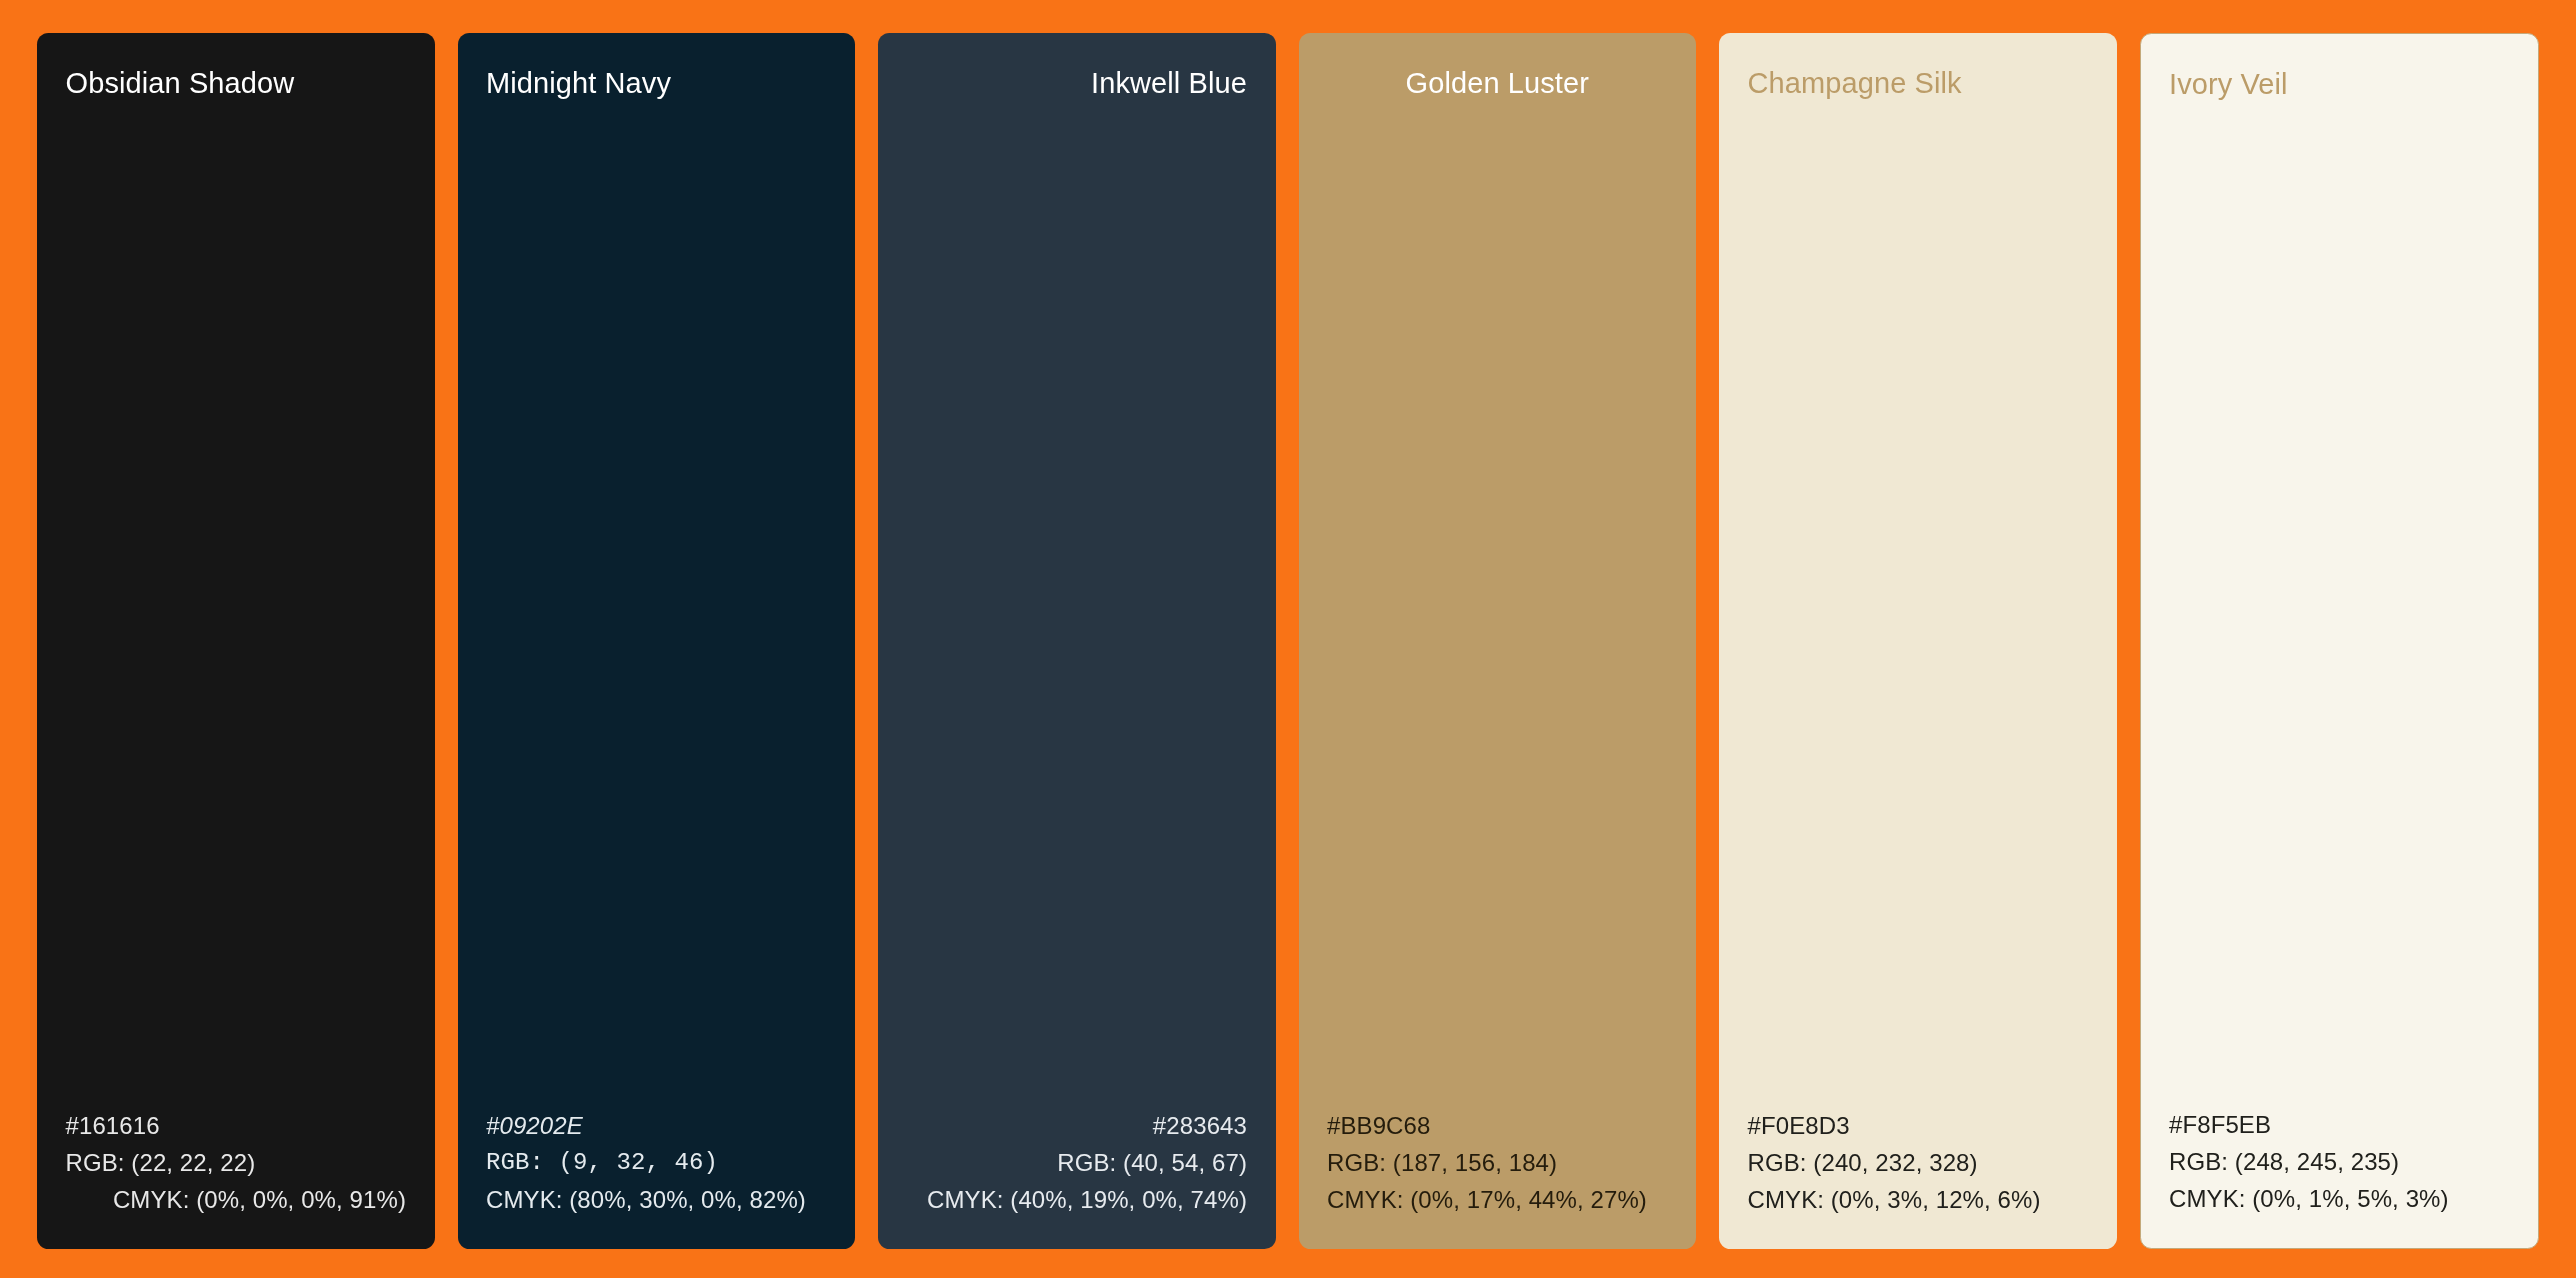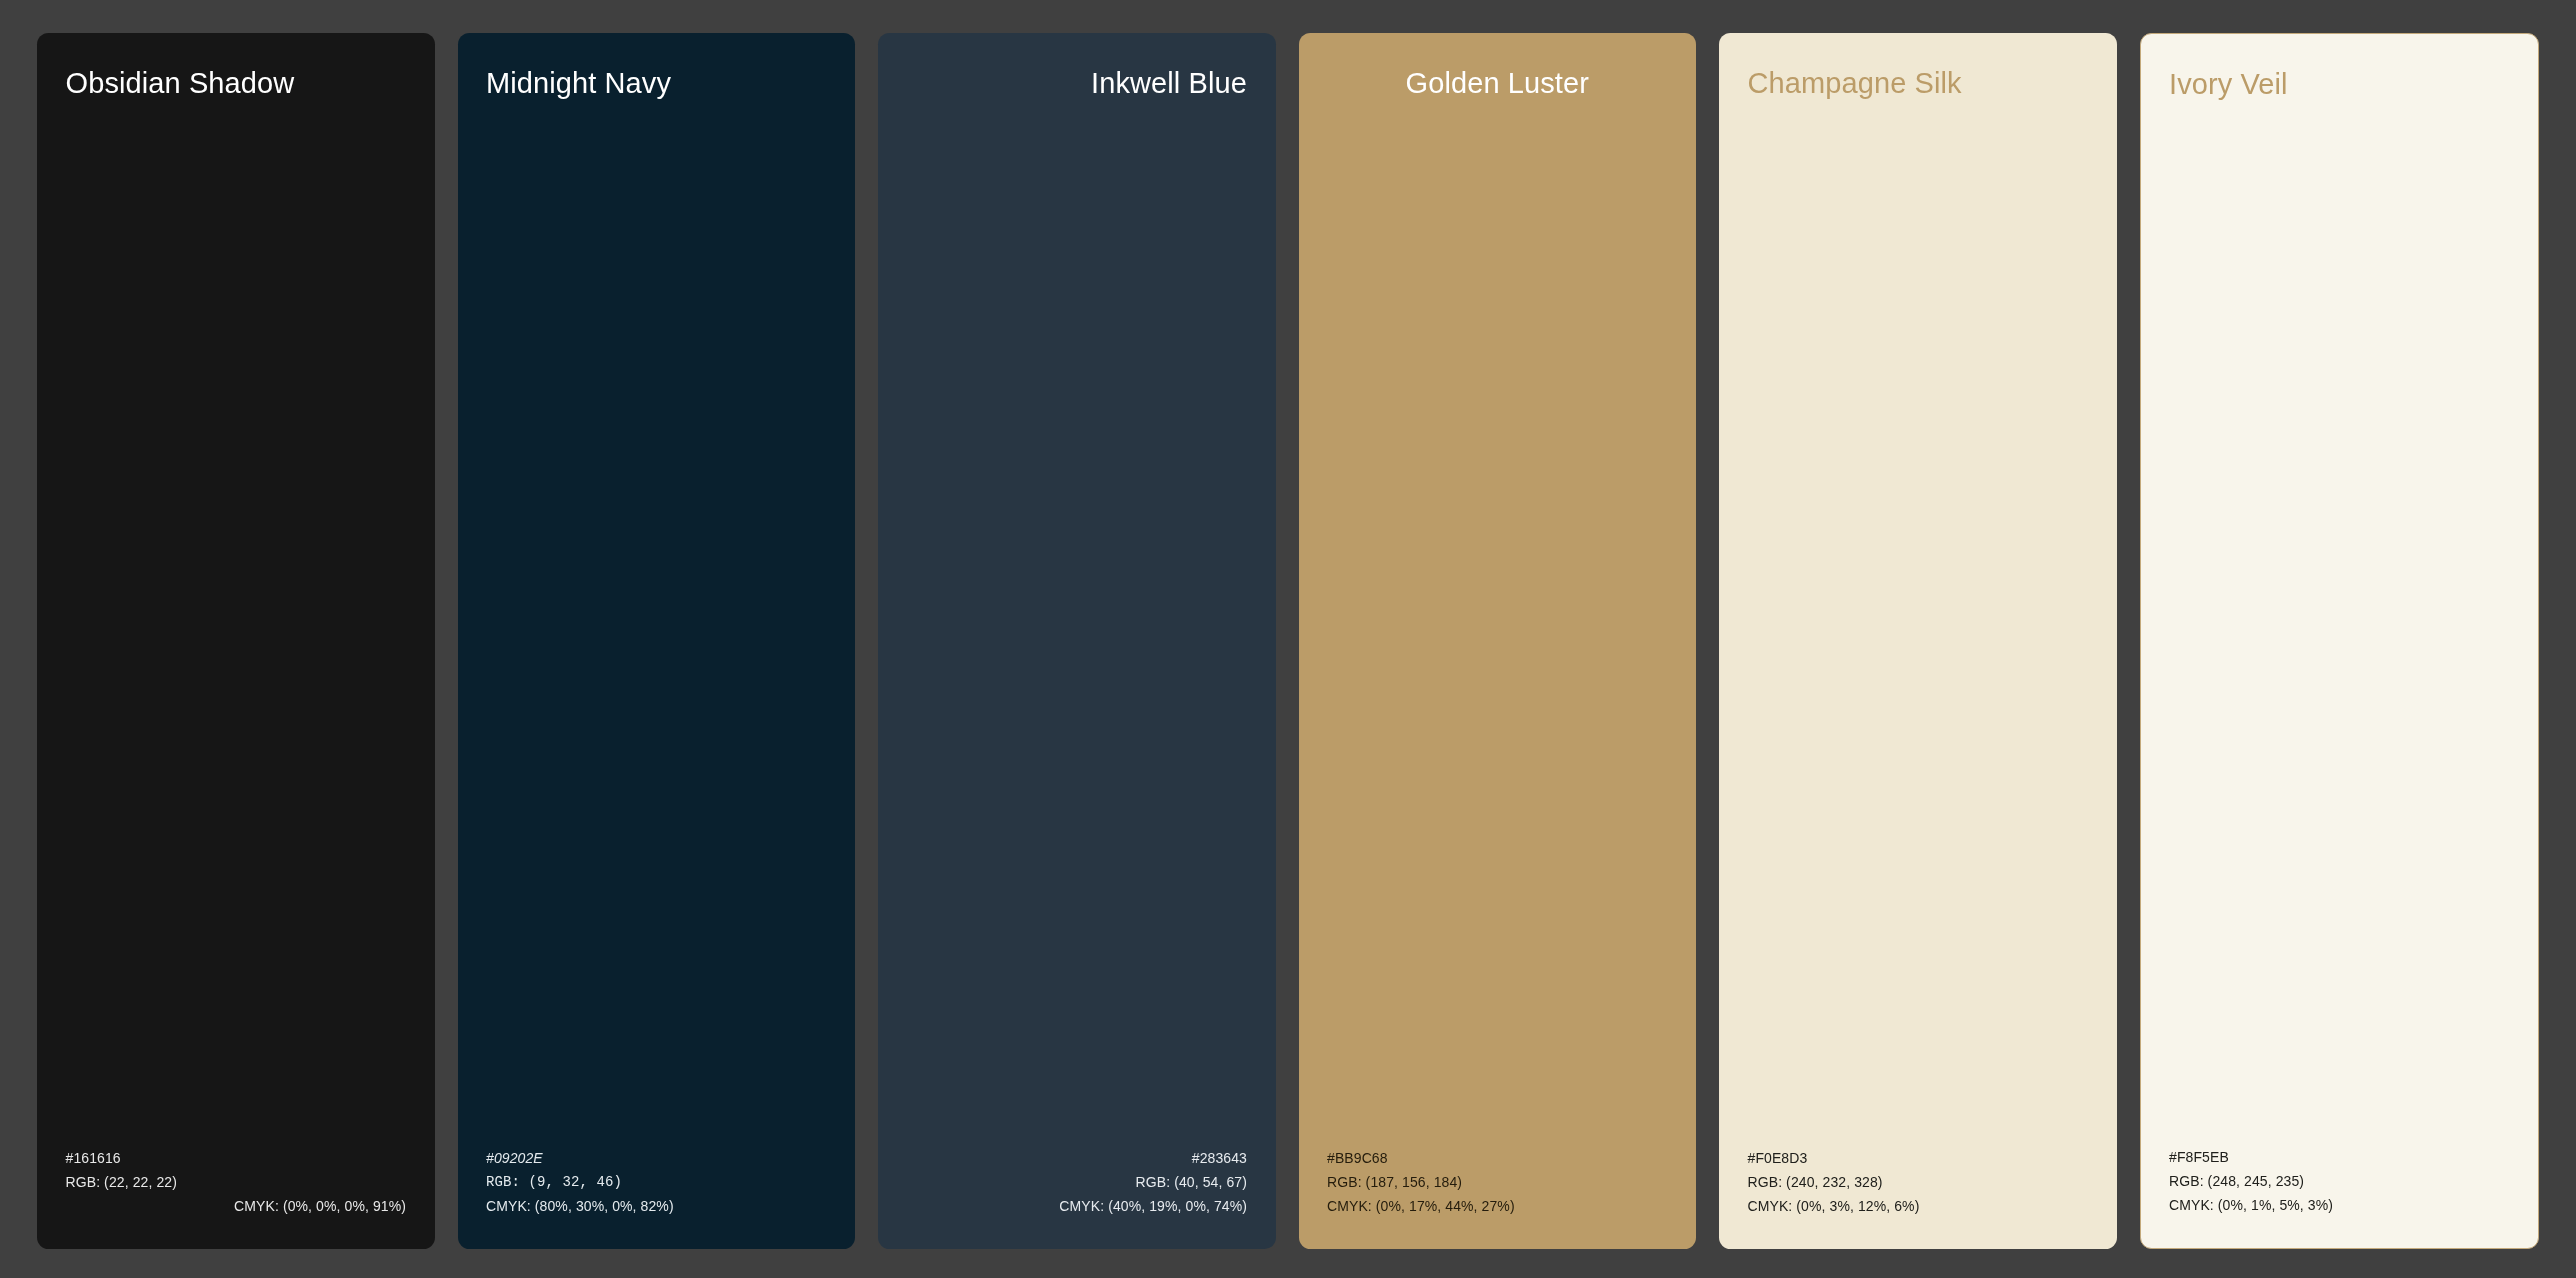--- a/index.html
+++ b/index.html
@@ -48,31 +48,31 @@
     flex: 1 1 auto;
   }
 
   .swatch-codes {
     display: flex;
     flex-direction: column;
     gap: 6.3px;
   }
 
   .code-line {
-    font-size: 14px;
+    font-size: 24px;
     font-weight: 400;
     line-height: 1.28;
     letter-spacing: 0.1px;
     white-space: nowrap;
   }
 </style>
 </head>
 <body>
 
-<div id="palette-board" style="background: #404040;">
+<div id="palette-board" style="background: #f97316;">
 
   <div class="swatch-card" style="background: rgb(22, 22, 22);">
     <div class="swatch-name" style="color: rgb(255, 255, 255);">Obsidian Shadow</div>
     <div class="swatch-spacer"></div>
     <div class="swatch-codes">
       <div class="code-line" style="color: rgb(232, 232, 232);">#161616</div>
       <div class="code-line" style="color: rgb(232, 232, 232);">RGB: (22, 22, 22)</div>
       <div class="code-line" style="color: rgb(232, 232, 232); text-align: right;">CMYK: (0%, 0%, 0%, 91%)</div>
     </div>
   </div>

